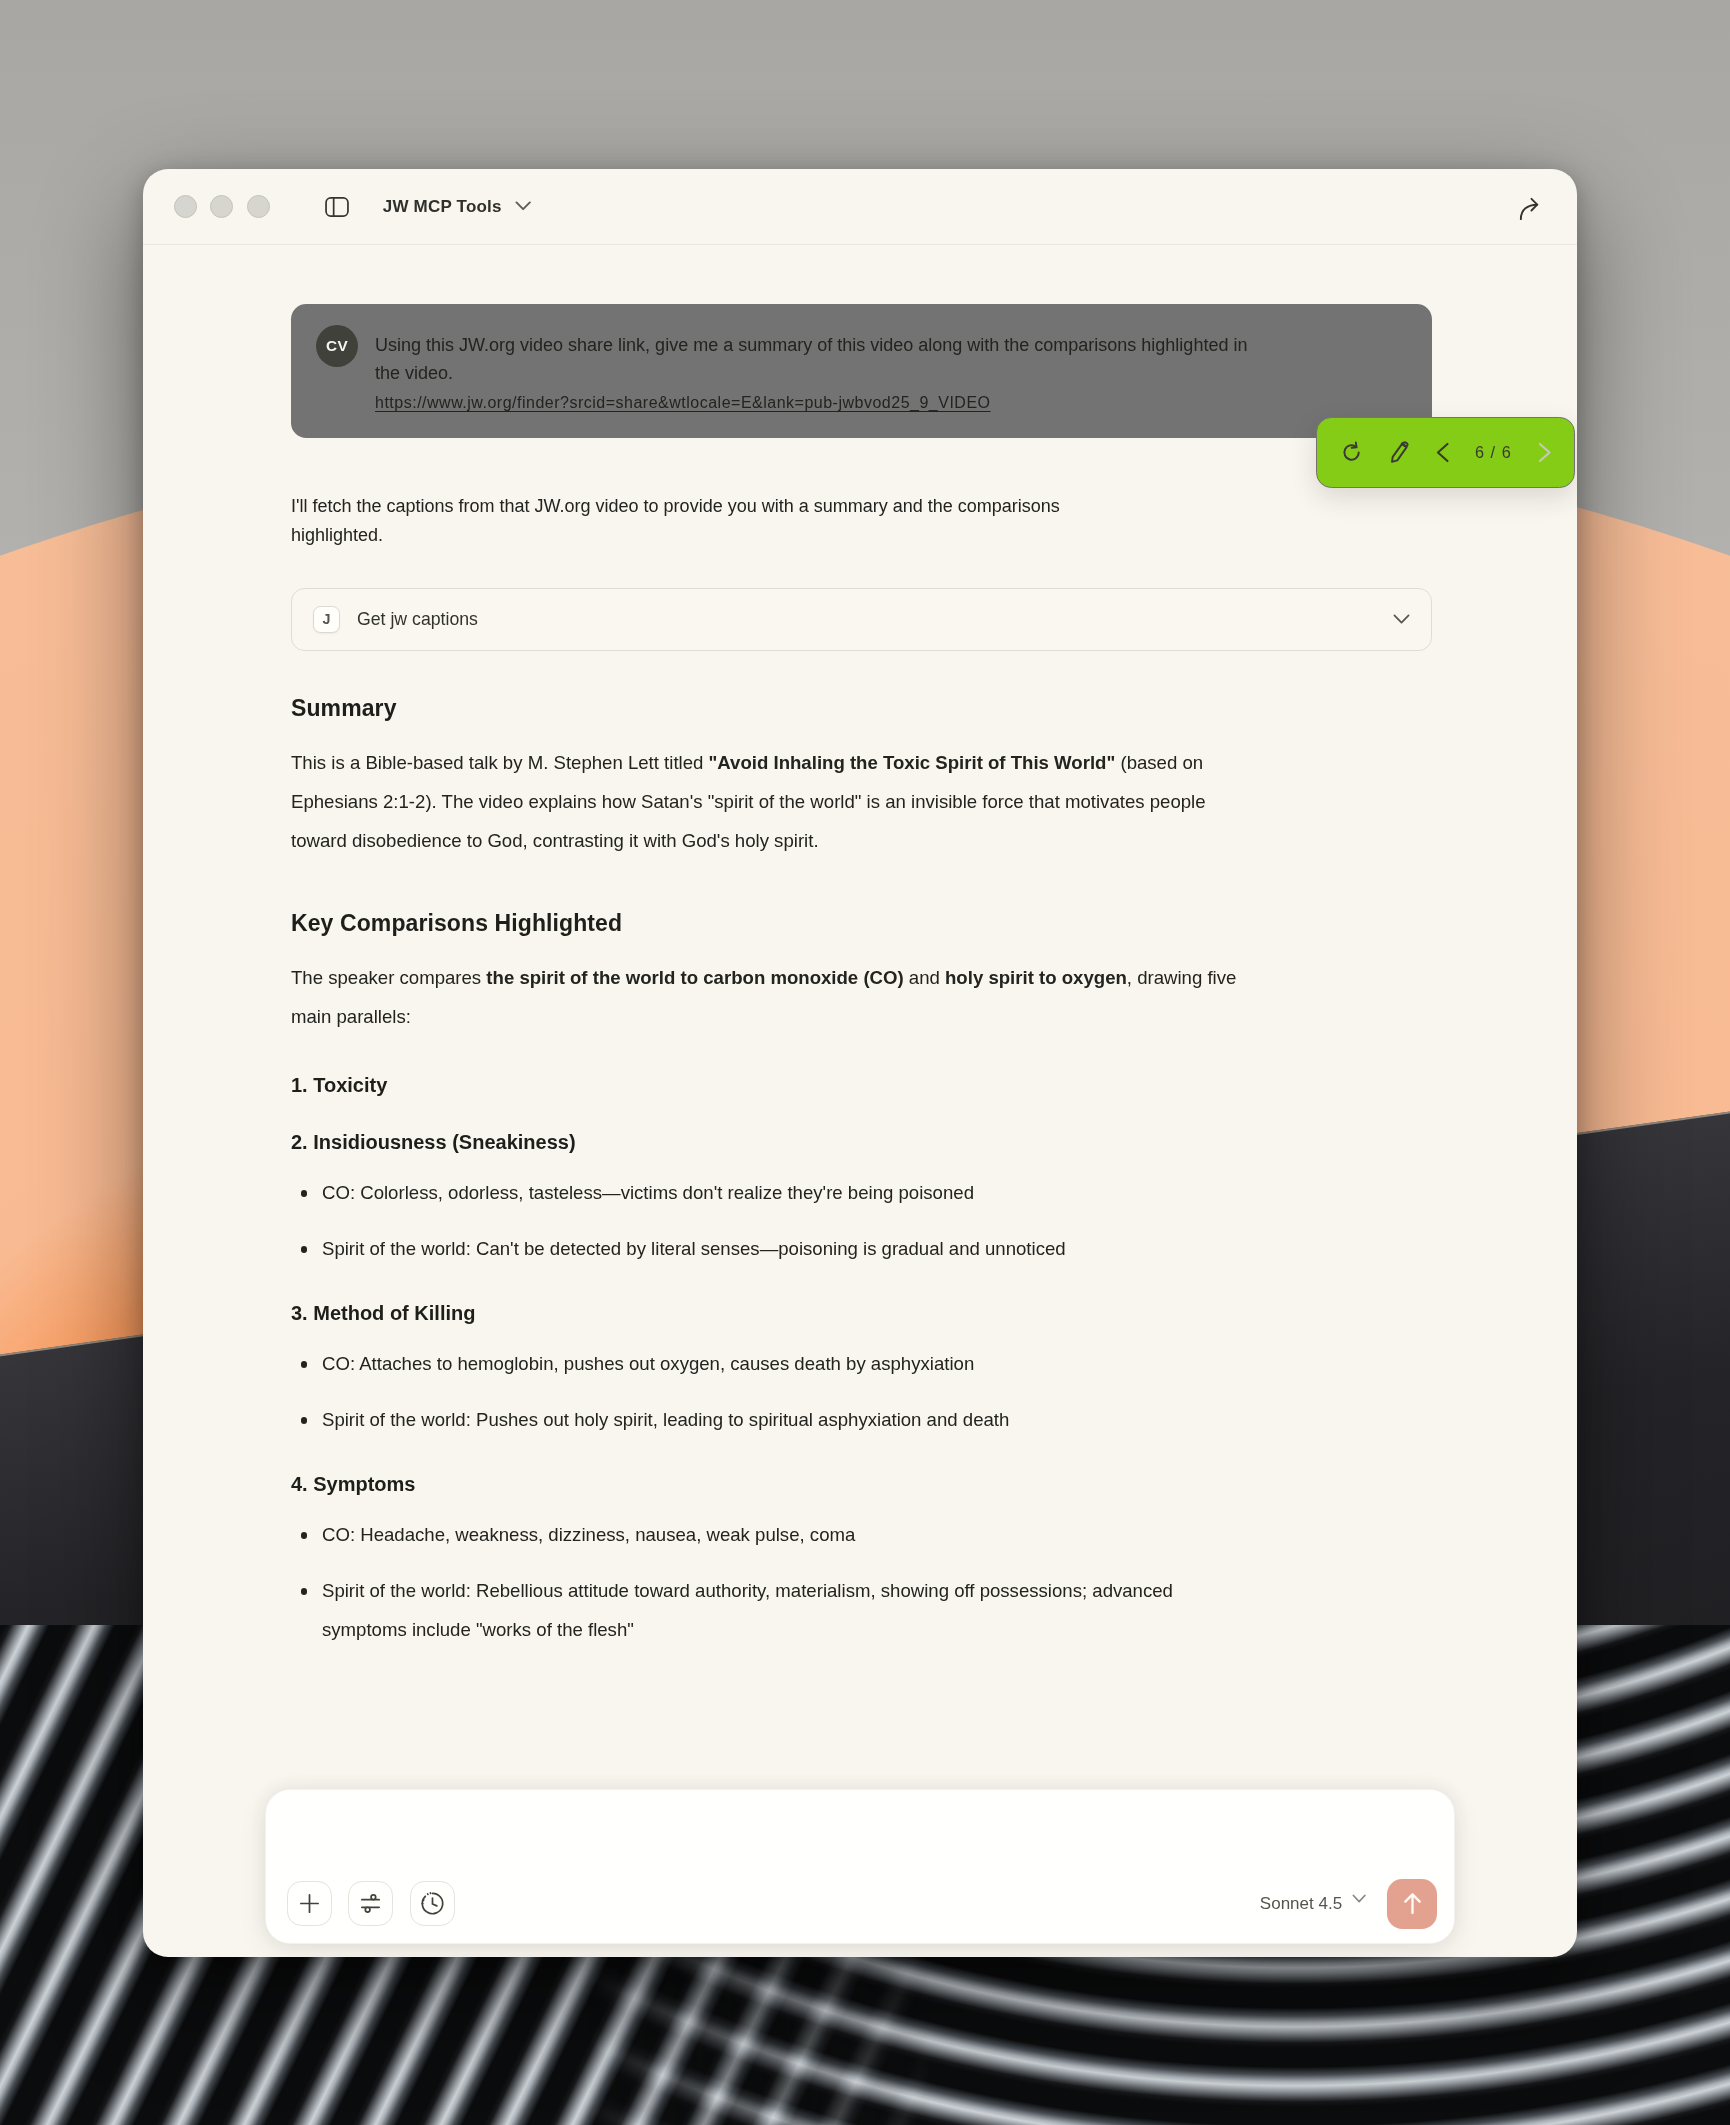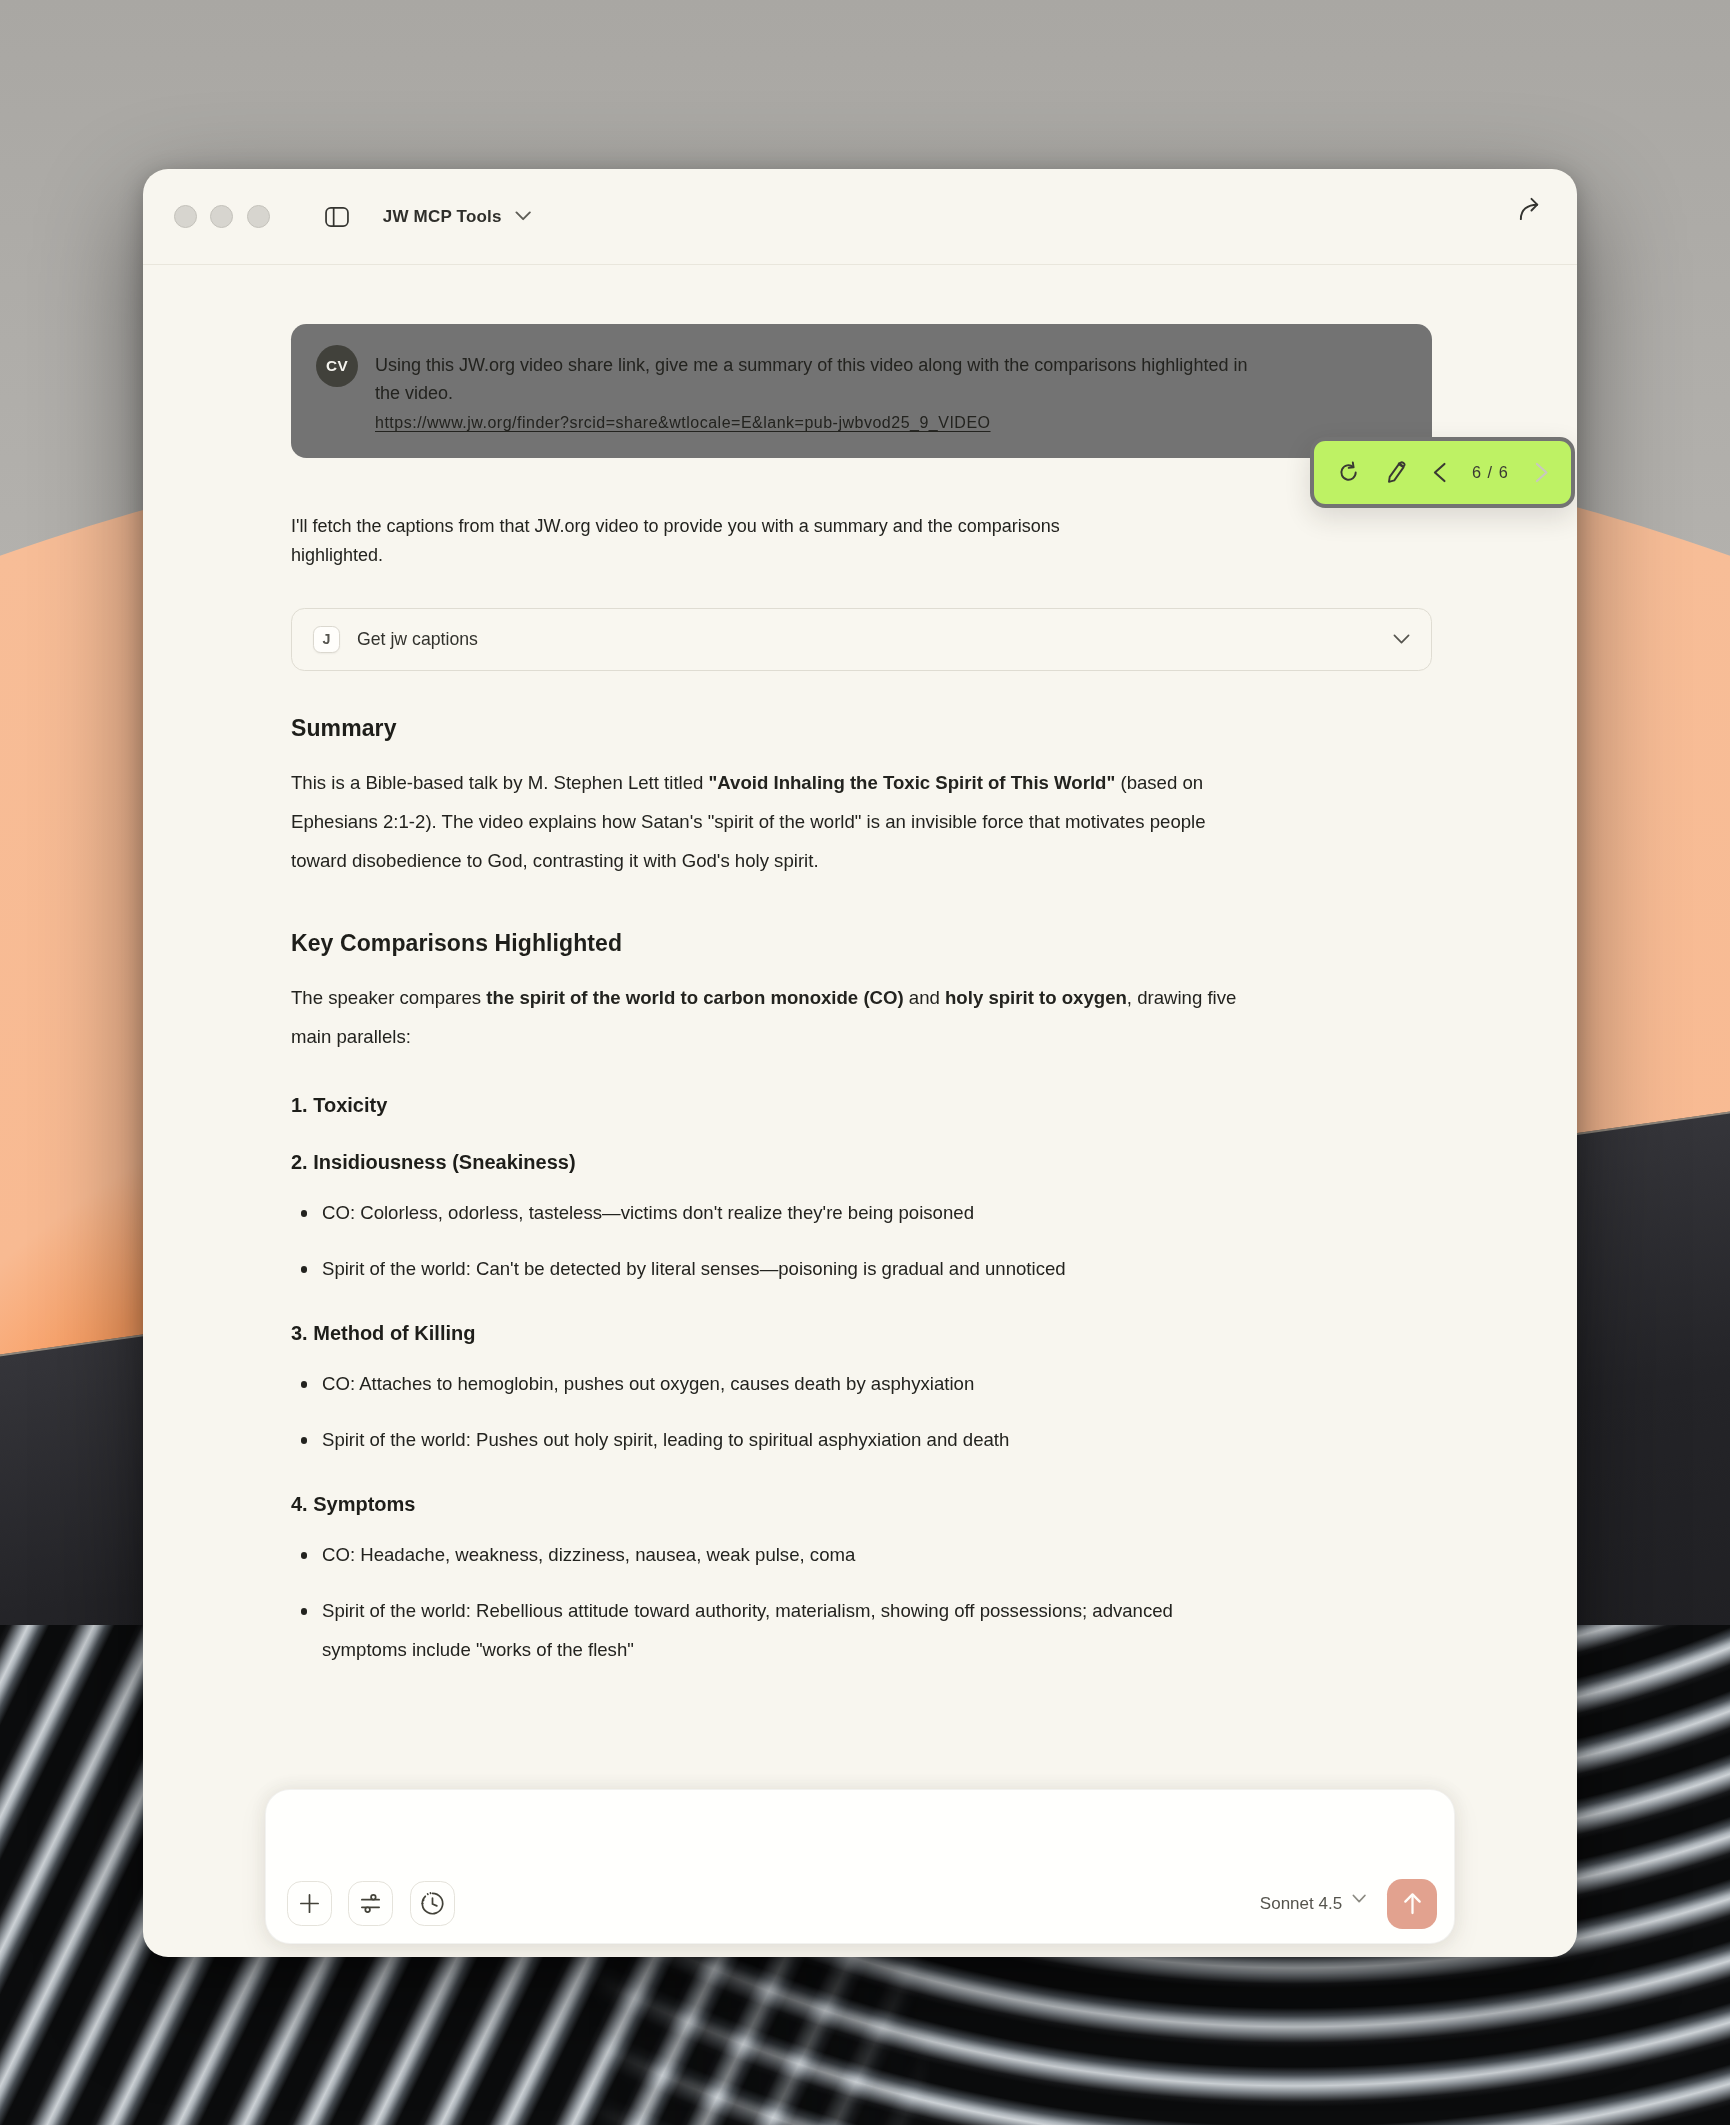--- a/index.html
+++ b/index.html
@@ -26,21 +26,21 @@
              #0b0c0d 0px, #0b0c0d 19px, #474d53 27px, #aab1b7 34px,
              #cdd2d6 38px, #8a9096 44px, #17181a 54px, #0b0c0d 59px);
            -webkit-mask-image:linear-gradient(90deg, transparent 0%, #000 30%);
            mask-image:linear-gradient(90deg, transparent 0%, #000 30%); }
 
   
   .window { position:absolute; left:143px; top:169px; width:1434px; height:1788px;
             background:#f8f6ef; border-radius:25px; overflow:hidden;
             box-shadow:0 38px 105px rgba(0,0,0,0.45), 0 5.7px 23px rgba(0,0,0,0.25); }
 
-  .titlebar { position:relative; height:96px; border-bottom:1px solid #e9e6dc;
+  .titlebar { position:relative; height:76px; border-bottom:1px solid #e9e6dc;
               display:flex; align-items:center; padding:0 31px; }
   .traffic { display:flex; gap:13.4px; }
   .tl-dot { width:23px; height:23px; border-radius:50%; background:#d7d5cf; border:1px solid #c4c2bb; }
   .sidebar-toggle { margin-left:55px; display:flex; align-items:center; color:#343430; }
   .win-title { margin-left:34px; font-size:17px; font-weight:700; color:#2f2f2b; letter-spacing:0.2px; }
   .title-chevron { margin-left:13.4px; color:#5e5d56; display:flex; }
   .share-btn { position:absolute; right:32.5px; top:27px; color:#343430; display:flex; }
 
   
   .chat { position:relative; padding:59px 145px 0 148px; }
@@ -50,21 +50,21 @@
   .avatar { width:42px; height:42px; border-radius:50%; background:#41413b; color:#f5f4ef;
             font-size:15.3px; font-weight:700; display:flex; align-items:center; justify-content:center;
             letter-spacing:0.4px; flex-shrink:0; }
   .bubble-body { font-size:18px; line-height:1.6; color:#23231f; padding-top:5.7px; }
   .bubble-text { max-width:889px; }
   .bubble-link { display:inline-block; margin-top:1px; color:#23231f; text-decoration:underline;
                  text-decoration-thickness:1.4px; text-underline-offset:2.9px;
                  font-size:16px; letter-spacing:0.5px; white-space:nowrap; }
 
   .msg-toolbar { position:absolute; top:172px; right:1.9px; height:71px;
-                 background:#bef264; border:4px solid #737373; border-radius:15.3px;
+                 background:#84cc16; border:1px solid #737373; border-radius:15.3px;
                  box-shadow:0 9.6px 27px rgba(40,38,30,0.14);
                  display:flex; align-items:center; gap:26px; padding:0 23px; z-index:5; }
   .mt-icon { display:flex; color:#3a3933; cursor:pointer; }
   .mt-icon.disabled { color:#c9c7bf; }
   .page-indicator { font-size:16.3px; color:#3a3933; letter-spacing:1px; }
 
   .intro { margin-top:54px; max-width:774px; font-size:18px; line-height:1.6; color:#23231f; }
 
   .tool-row { margin-top:38px; height:63px; border:1px solid #dfdcd2; border-radius:13.4px;
               background:#f9f7f0; display:flex; align-items:center; padding:0 21px; }

